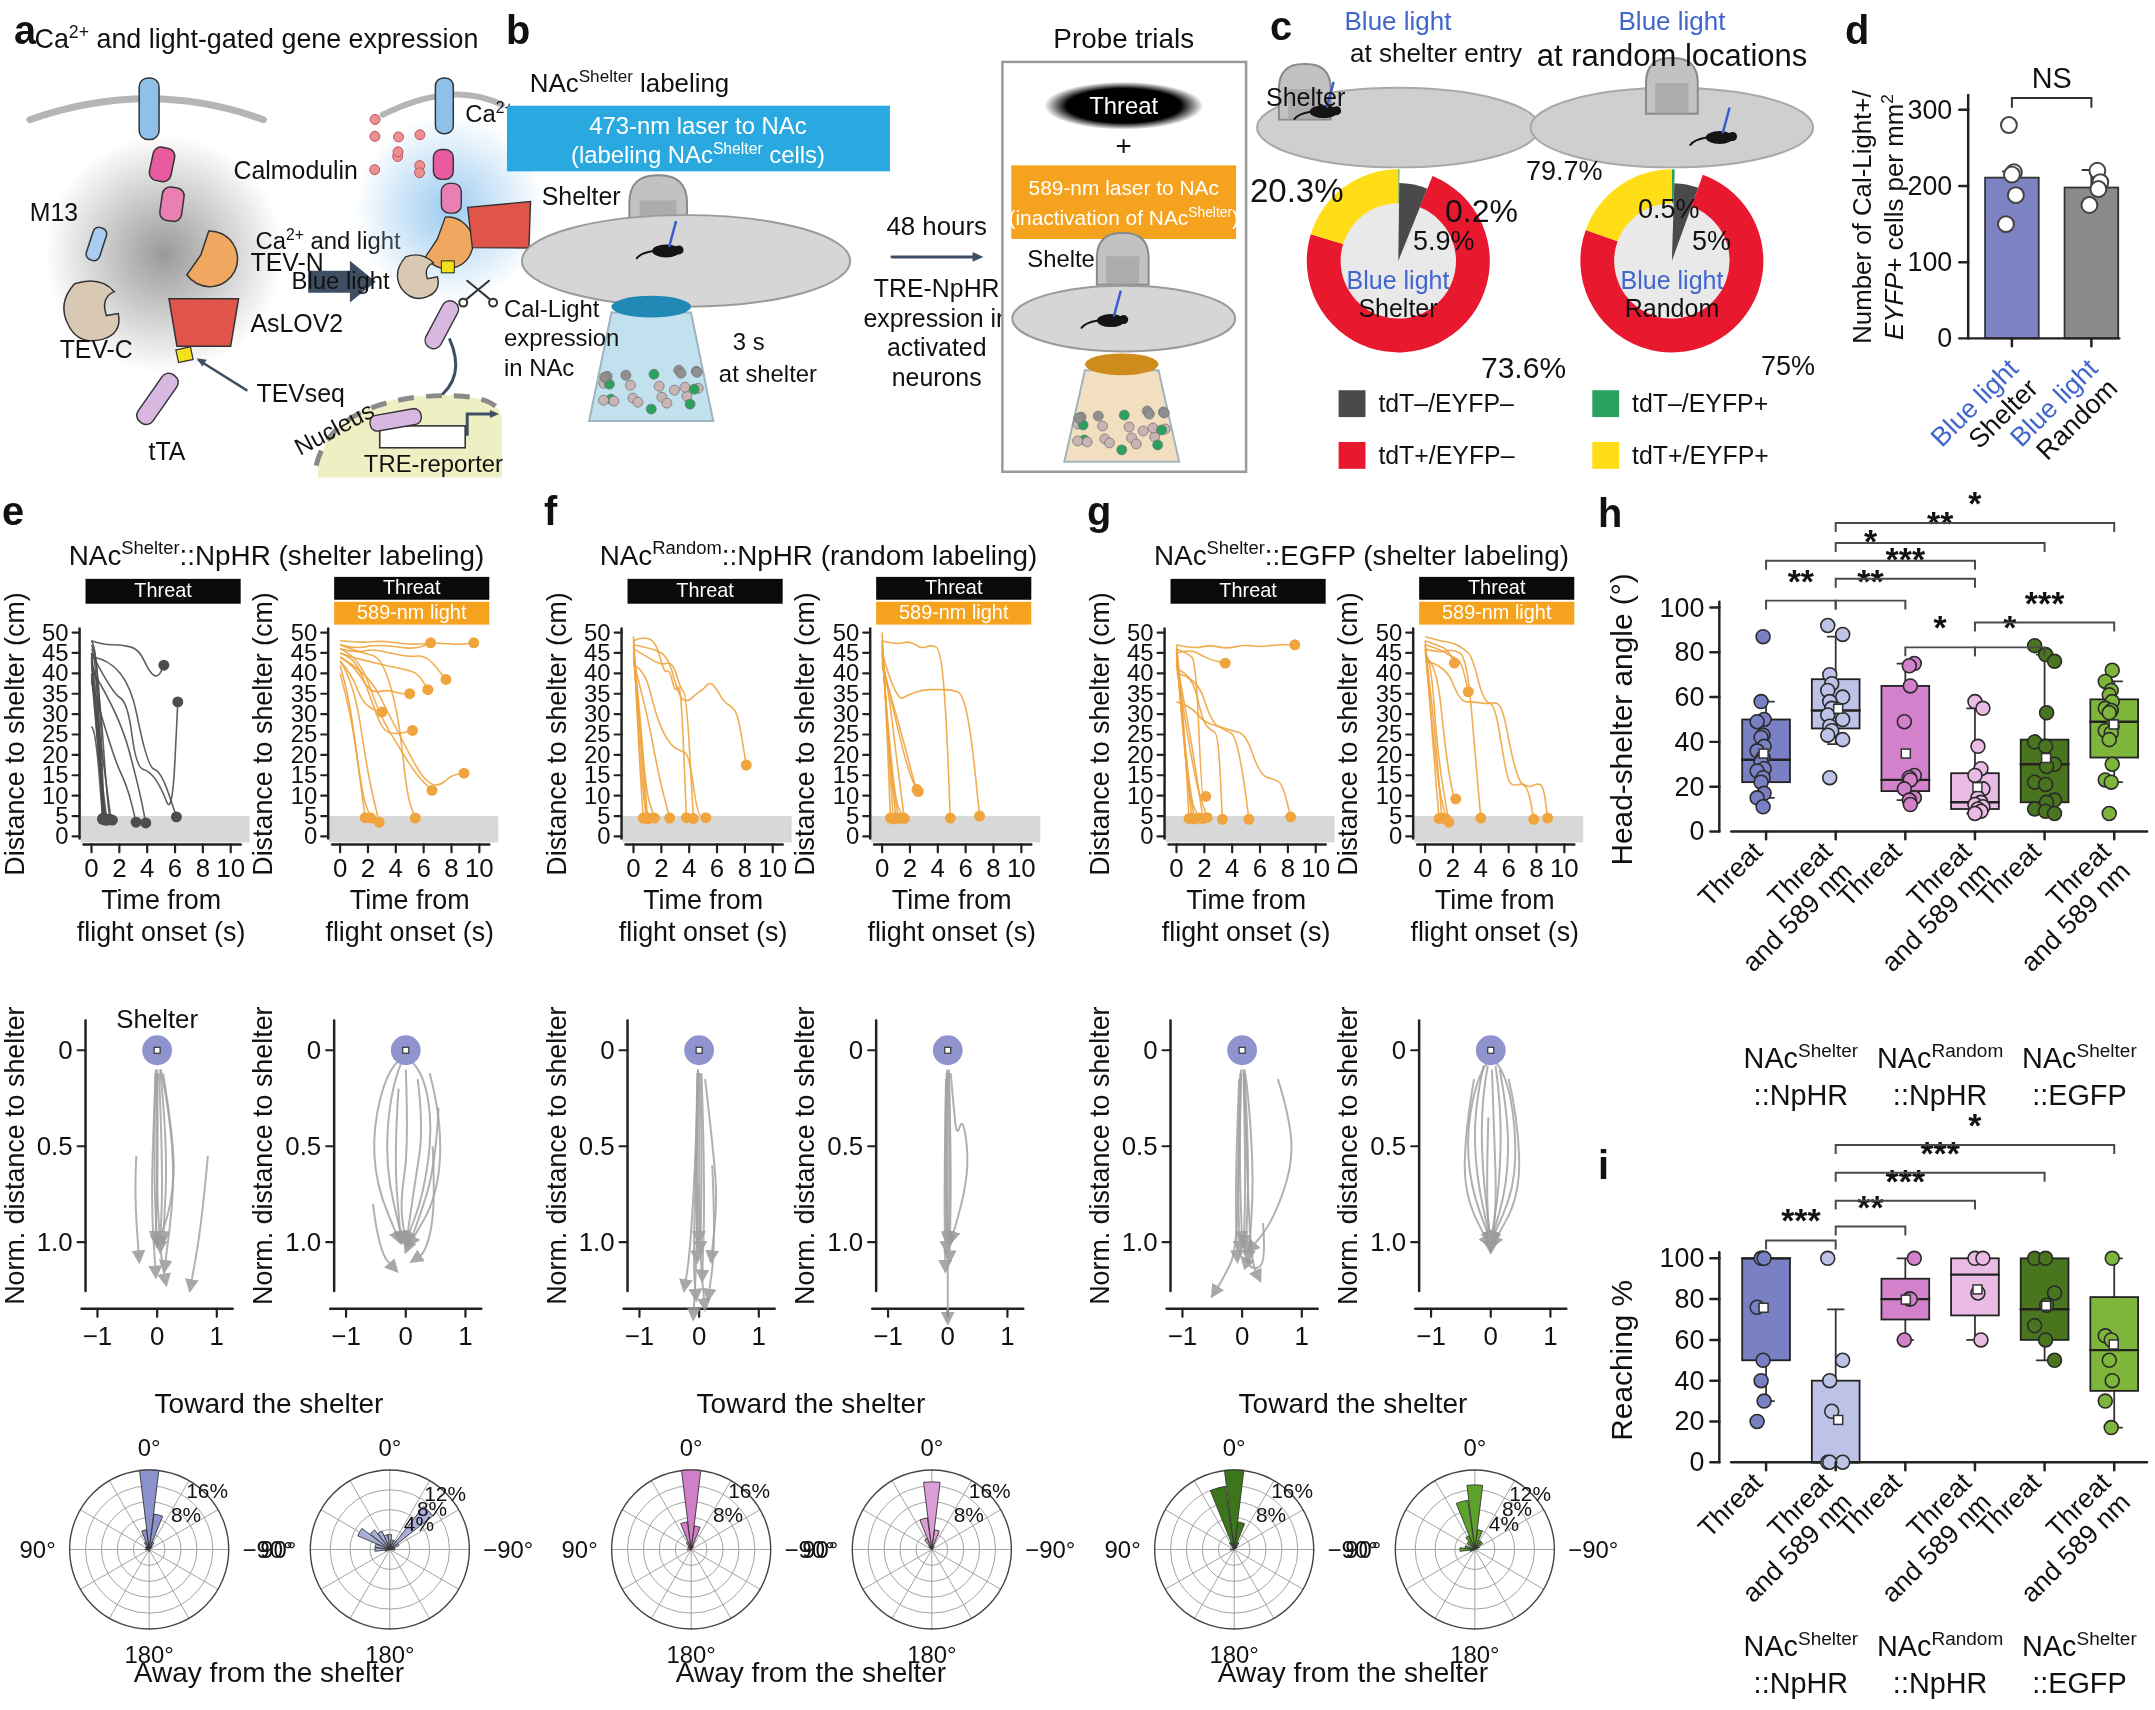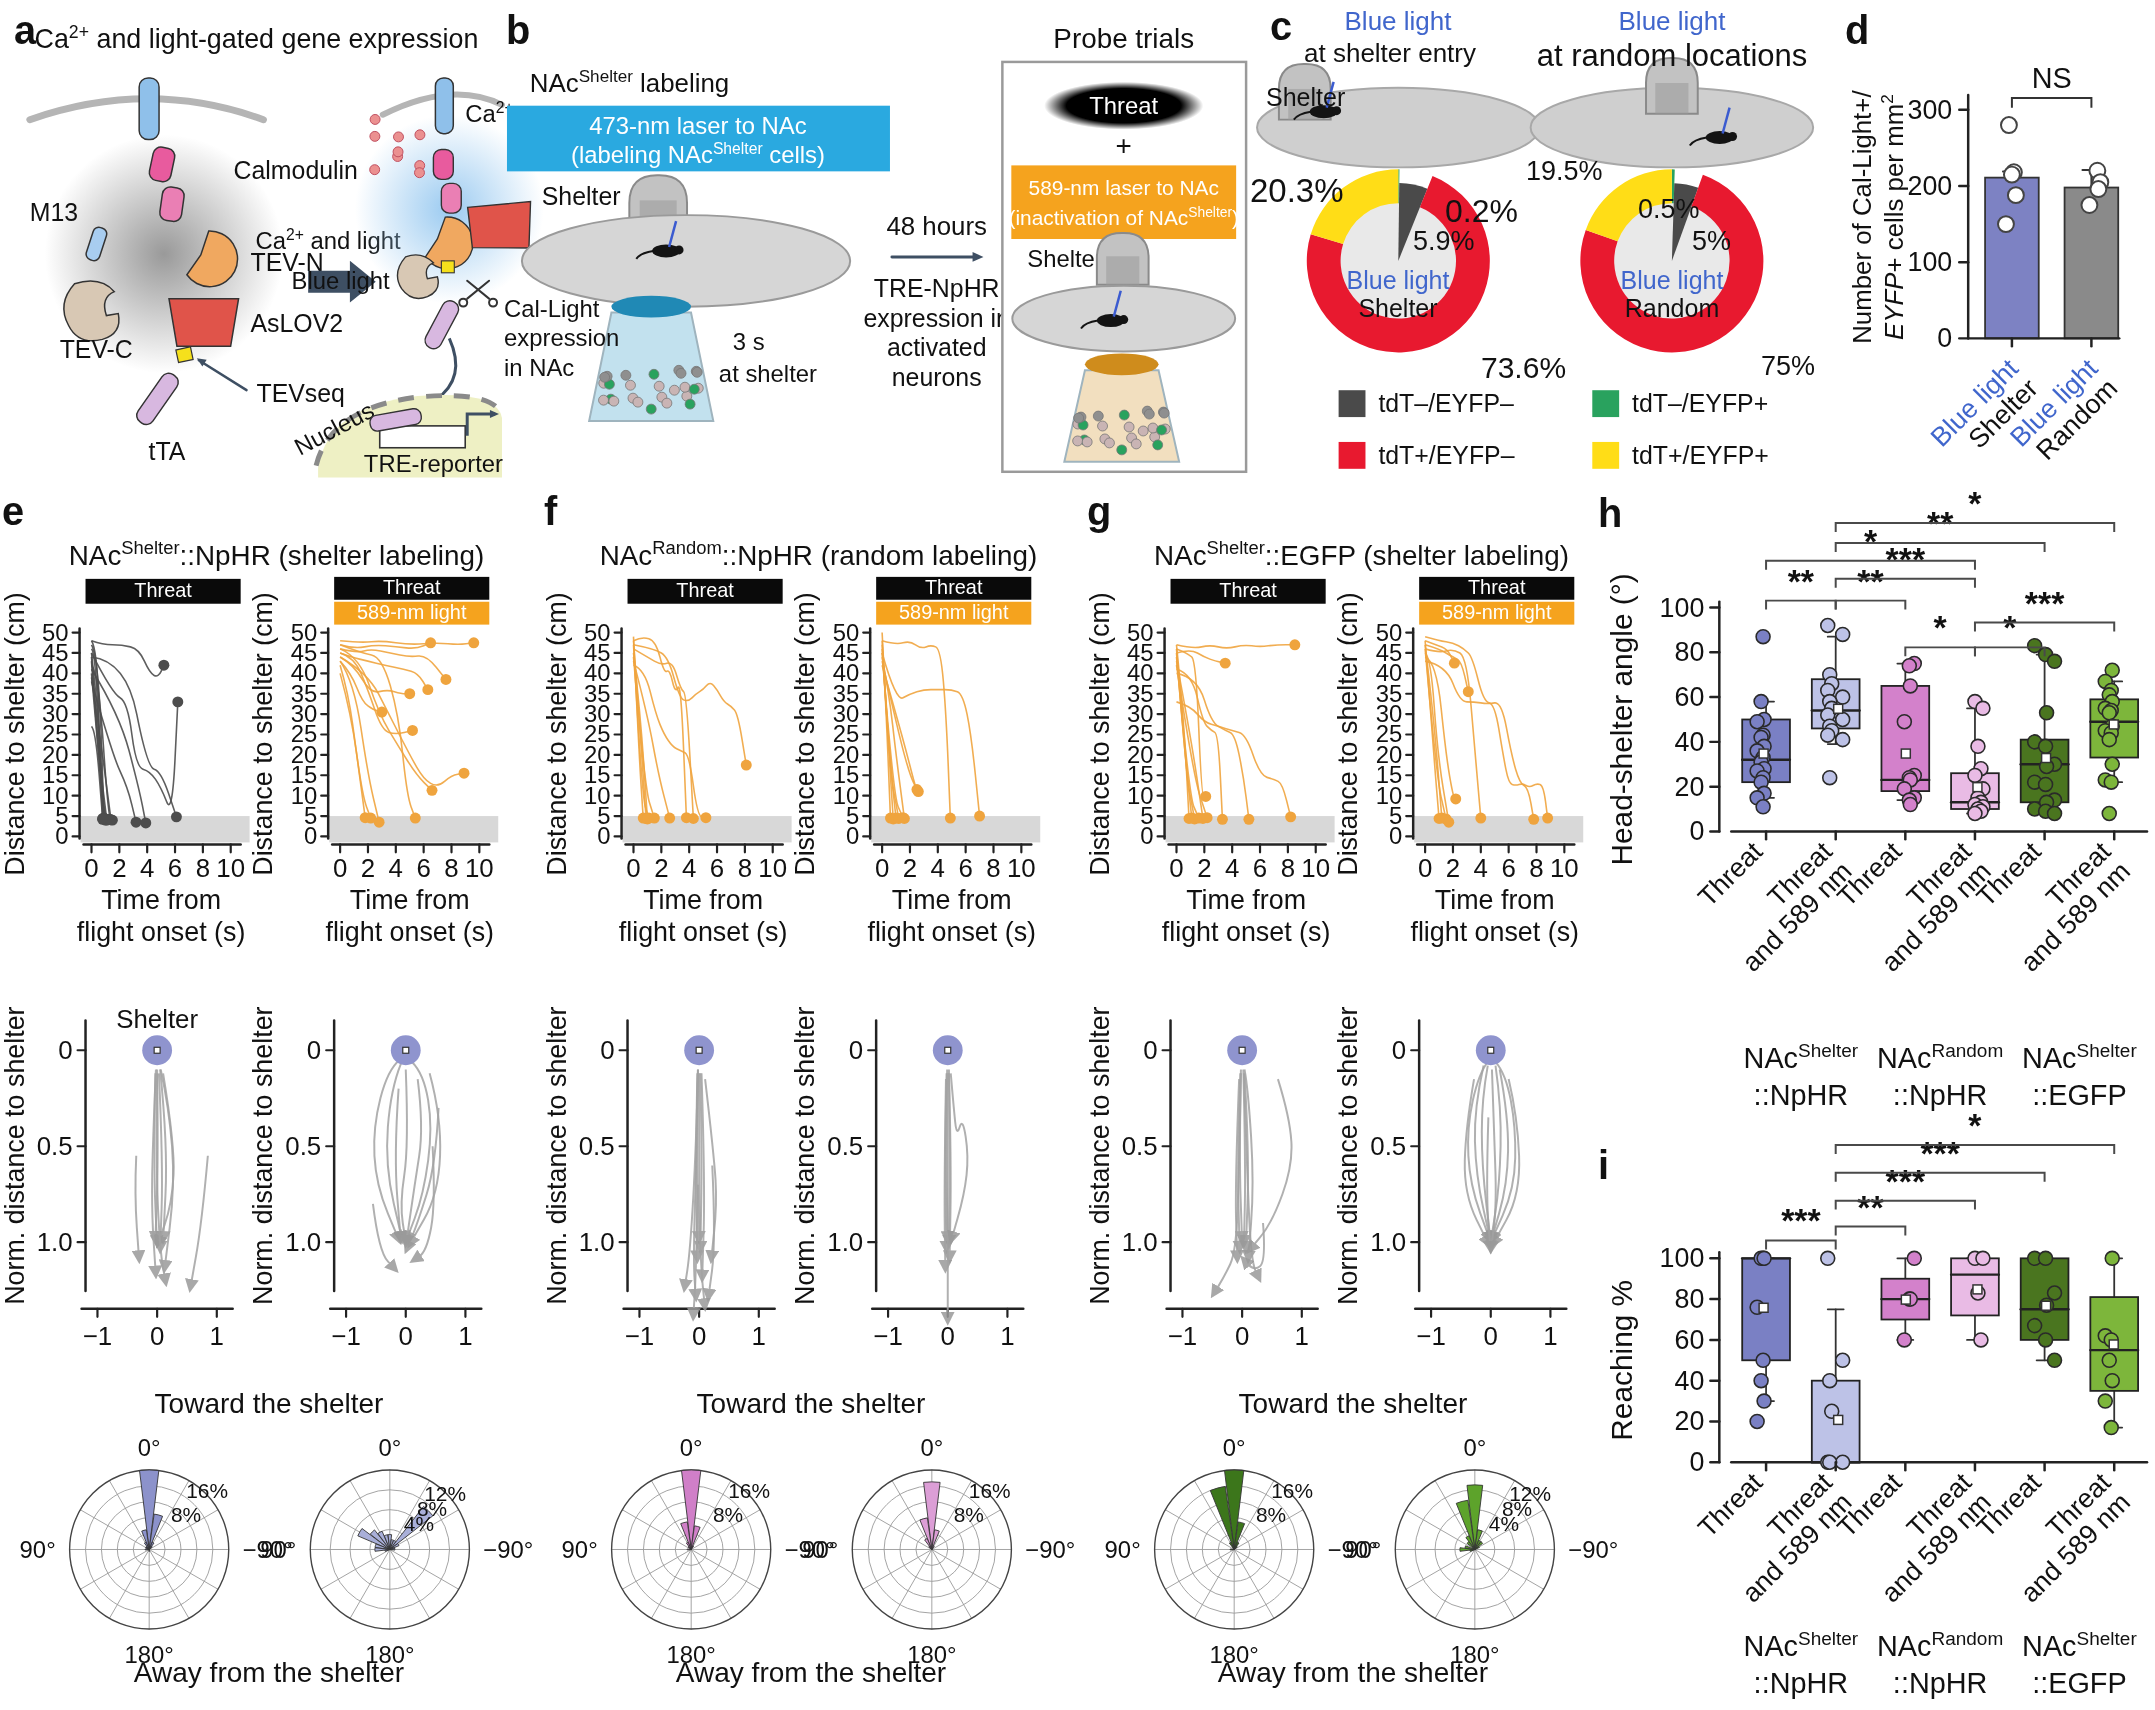--- a/index.html
+++ b/index.html
@@ -1343,31 +1343,31 @@
       <text x="385" y="18" font-size="34" text-anchor="middle" fill="#111" font-weight="bold"><tspan>*</tspan></text>
       <text x="210" y="540" font-size="29" text-anchor="middle" fill="#111"><tspan>NAc</tspan><tspan font-size="19.1" dy="-11.0">Shelter</tspan></text>
       <text x="210" y="577" font-size="29" text-anchor="middle" fill="#111"><tspan>::NpHR</tspan></text>
       <text x="350" y="540" font-size="29" text-anchor="middle" fill="#111"><tspan>NAc</tspan><tspan font-size="19.1" dy="-11.0">Random</tspan></text>
       <text x="350" y="577" font-size="29" text-anchor="middle" fill="#111"><tspan>::NpHR</tspan></text>
       <text x="490" y="540" font-size="29" text-anchor="middle" fill="#111"><tspan>NAc</tspan><tspan font-size="19.1" dy="-11.0">Shelter</tspan></text>
       <text x="490" y="577" font-size="29" text-anchor="middle" fill="#111"><tspan>::EGFP</tspan></text>
     </svg>
 
 <div class="ov ctr blue" style="left:1398px;top:8px;font-size:26px">Blue light</div>
-<div class="ov ctr" style="left:1390px;top:40px;font-size:26px">at shelter entry</div>
+<div class="ov ctr" style="left:1436px;top:40px;font-size:26px">at shelter entry</div>
 <div class="ov ctr blue" style="left:1672px;top:8px;font-size:26px">Blue light</div>
 <div class="ov ctr" style="left:1672px;top:40px;font-size:31px">at random locations</div>
 <div class="ov" style="left:1266px;top:84px;font-size:25px">Shelter</div>
 <div class="ov" style="left:1250px;top:174px;font-size:33px">20.3%</div>
 <div class="ov" style="left:1445px;top:195px;font-size:32px">0.2%</div>
 <div class="ov" style="left:1413px;top:227px;font-size:27px">5.9%</div>
 <div class="ov" style="left:1481px;top:352px;font-size:30px">73.6%</div>
 <div class="ov ctr blue" style="left:1398px;top:267px;font-size:25px">Blue light</div>
 <div class="ov ctr" style="left:1398px;top:295px;font-size:25px">Shelter</div>
-<div class="ov" style="left:1526px;top:157px;font-size:27px">19.5%</div>
+<div class="ov" style="left:1526px;top:157px;font-size:27px">79.7%</div>
 <div class="ov" style="left:1638px;top:195px;font-size:27px">0.5%</div>
 <div class="ov" style="left:1692px;top:227px;font-size:27px">5%</div>
 <div class="ov" style="left:1761px;top:352px;font-size:27px">75%</div>
 <div class="ov ctr blue" style="left:1672px;top:267px;font-size:25px">Blue light</div>
 <div class="ov ctr" style="left:1672px;top:295px;font-size:25px">Random</div>
 <div class="ov ctr" style="left:269px;top:1389px;font-size:28px">Toward the shelter</div>
 <div class="ov ctr" style="left:811px;top:1389px;font-size:28px">Toward the shelter</div>
 <div class="ov ctr" style="left:1353px;top:1389px;font-size:28px">Toward the shelter</div>
 <div class="ov ctr" style="left:269px;top:1658px;font-size:28px">Away from the shelter</div>
 <div class="ov ctr" style="left:811px;top:1658px;font-size:28px">Away from the shelter</div>

